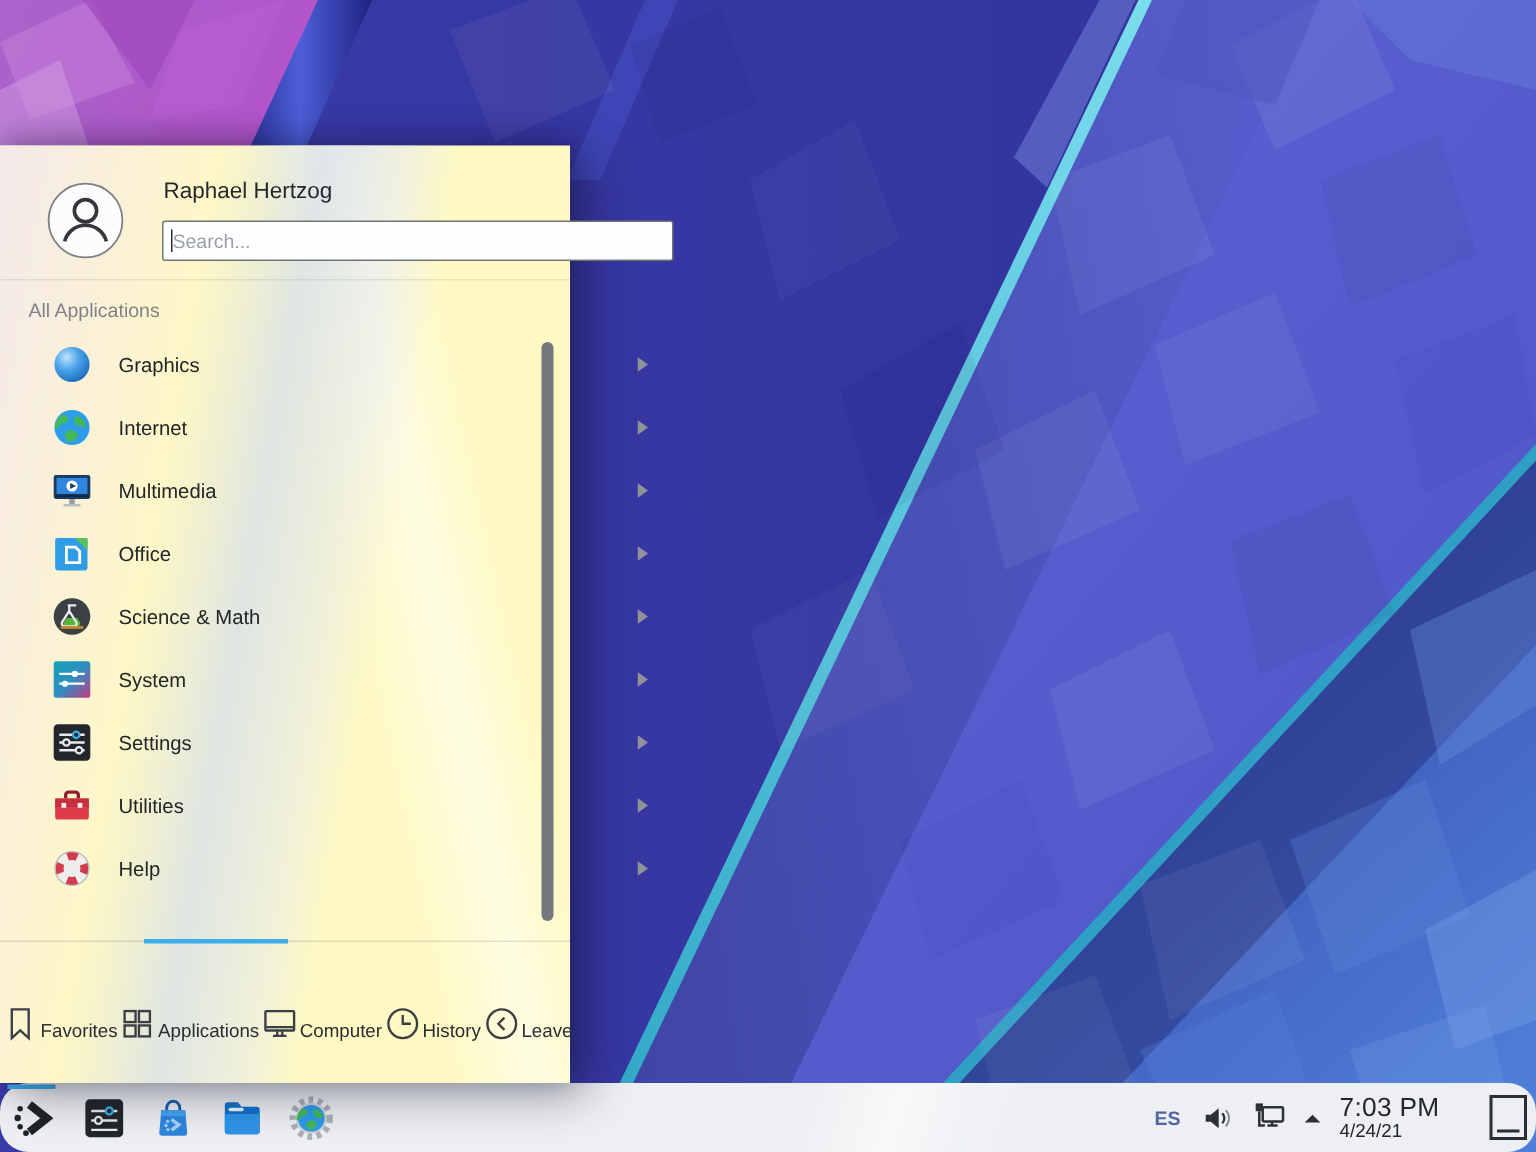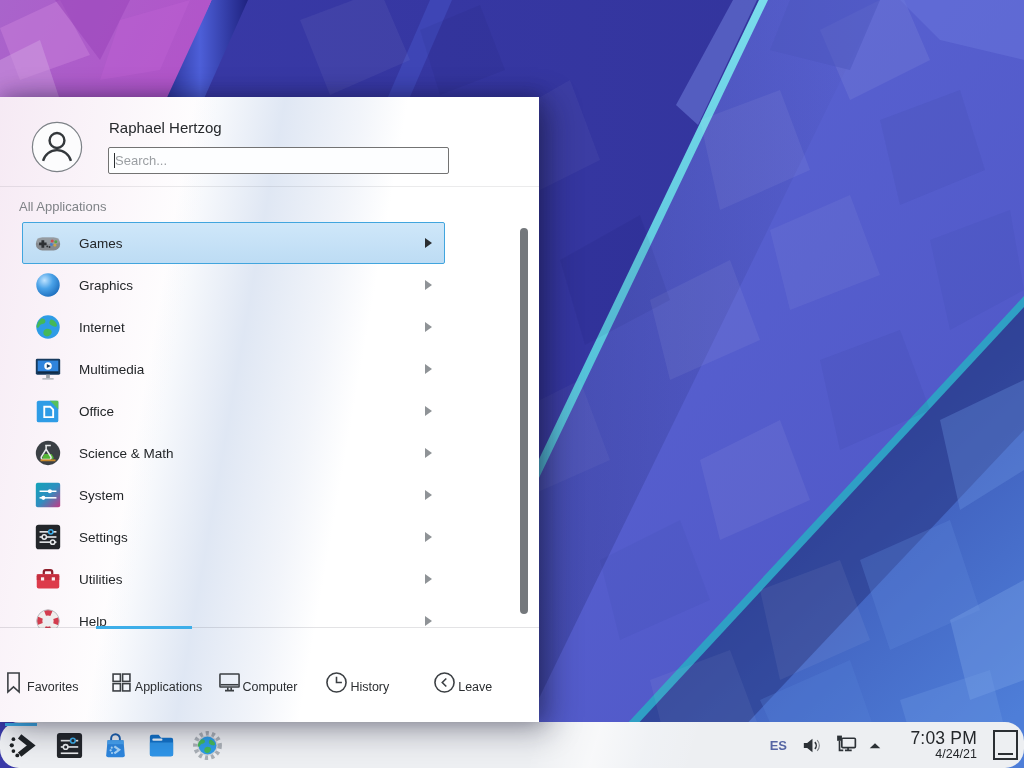--- a/index.html
+++ b/index.html
@@ -7,22 +7,22 @@
     width:1024px;height:768px;position:relative;overflow:hidden;
     font-family:"Liberation Sans",sans-serif;background:#2c2f8f;
     -webkit-font-smoothing:antialiased;
   }
   
   .wallpaper{position:absolute;inset:0;z-index:0;}
   .wallpaper svg{display:block;width:1024px;height:768px;}
 
   
   .kickoff{
-    position:absolute;left:0;top:97px;width:539px;height:625px;z-index:5;
-    background:#ffffff;
+    position:absolute;left:0;top:97px;width:380px;height:625px;z-index:5;
+    background:#fef9c3;
     box-shadow:10px 6px 30px rgba(15,15,40,.45), 0 -4px 16px rgba(15,15,40,.22);
   }
   .kickoff::before{ 
     content:"";position:absolute;inset:0;pointer-events:none;
     background:
       linear-gradient(100deg, rgba(244,230,242,.85) 0%, rgba(244,230,242,0) 34%),
       linear-gradient(100deg, rgba(0,0,0,0) 30%, rgba(210,221,239,.7) 44%, rgba(226,232,244,.45) 56%, rgba(0,0,0,0) 63%),
       linear-gradient(78deg, rgba(0,0,0,0) 58%, rgba(255,255,255,.5) 70%, rgba(0,0,0,0) 80%);
   }
   .kickoff > *{position:relative;}
@@ -83,21 +83,21 @@
   .task-btn svg{width:31px;height:31px;display:block;}
   .task-active-line{position:absolute;left:5px;right:9px;top:1px;height:3px;background:#3daee9;display:none;}
   .task-btn.active .task-active-line{display:block;}
 
   .tray{position:absolute;right:0;top:0;height:100%;display:flex;align-items:center;}
   .kb-layout{font-size:13px;font-weight:bold;color:#5565a3;margin-right:13px;}
   .tray-volume{width:23px;height:23px;margin-right:11px;}
   .tray-network{width:25px;height:25px;margin-right:9px;}
   .tray-caret{width:14px;height:9px;margin-right:11px;}
   .tray-volume svg,.tray-network svg,.tray-caret svg{display:block;width:100%;height:100%;}
-  .clock{width:84px;text-align:right;margin-right:16px;color:#24272a;cursor:default;}
+  .clock{width:84px;text-align:left;margin-right:16px;color:#24272a;cursor:default;}
   .clock-time{font-size:17.5px;line-height:19px;letter-spacing:.2px;}
   .clock-date{font-size:12.5px;line-height:13px;}
   .show-desktop{
     box-sizing:border-box;width:25px;height:30px;border:2px solid #2b2f33;margin-right:6px;position:relative;background:transparent;
   }
   .show-desktop::after{content:"";position:absolute;left:3px;right:3px;bottom:3px;height:2px;background:#2b2f33;}
 </style>
 </head>
 <body>
 
@@ -197,41 +197,20 @@
   </div>
   <div class="user-name">Raphael Hertzog</div>
   <div class="search-wrap">
     <input class="search-input" type="text" placeholder="Search..." style="">
     <div class="caret"></div>
   </div>
   <div class="header-sep"></div>
   <div class="section-label">All Applications</div>
 
   <div class="cat-list">
-      <div class="cat-row selected">
-        <span class="cat-icon">
-          <svg viewBox="0 0 32 32">
-            <rect x="3" y="10" width="26" height="14" rx="7" fill="#85898e"></rect>
-            <rect x="4" y="10.5" width="24" height="6.5" rx="3.2" fill="#9ba1a6" opacity=".75"></rect>
-            <path d="M9 13h3v2.5h2.5v3H12V21H9v-2.5H6.5v-3H9z" fill="#2d3033"></path>
-            <circle cx="20.5" cy="13.8" r="1.6" fill="#c94f4f"></circle>
-            <circle cx="24.3" cy="14.6" r="1.6" fill="#57a64a"></circle>
-            <circle cx="19.6" cy="17.6" r="1.5" fill="#4a7fc9"></circle>
-            <circle cx="23.4" cy="18.4" r="1.5" fill="#c9a54a"></circle>
-            <circle cx="15.2" cy="19.6" r="1" fill="#2d3033"></circle>
-            <circle cx="17.6" cy="20.2" r="1" fill="#2d3033"></circle>
-          </svg>
-        </span>
-        <span class="cat-label">Games</span>
-        <span class="cat-arrow">
-          <svg viewBox="0 0 7 10">
-            <path d="M0 0l7 5-7 5z" fill="currentColor"></path>
-          </svg>
-        </span>
-      </div>
       <div class="cat-row">
         <span class="cat-icon">
           <svg viewBox="0 0 32 32">
             <defs>
               <radialGradient id="gsph" cx=".35" cy=".3" r=".8">
                 <stop offset="0" stop-color="#bfe3ff"></stop>
                 <stop offset=".45" stop-color="#4aa2e8"></stop>
                 <stop offset="1" stop-color="#1767b8"></stop>
               </radialGradient>
             </defs>

